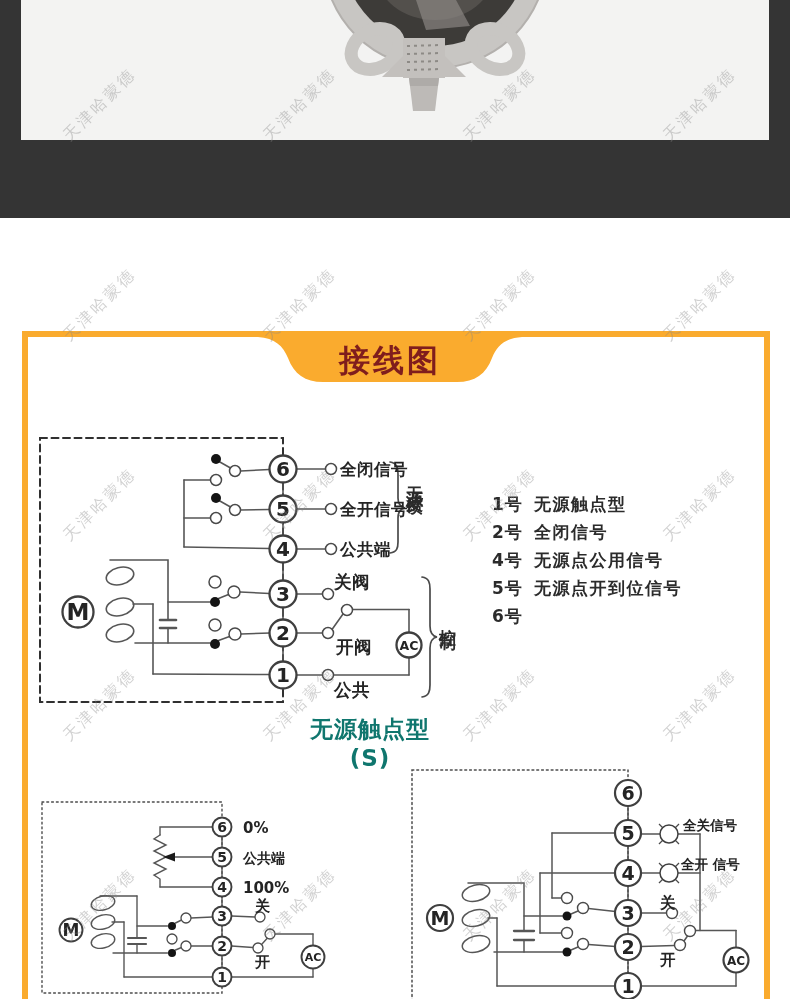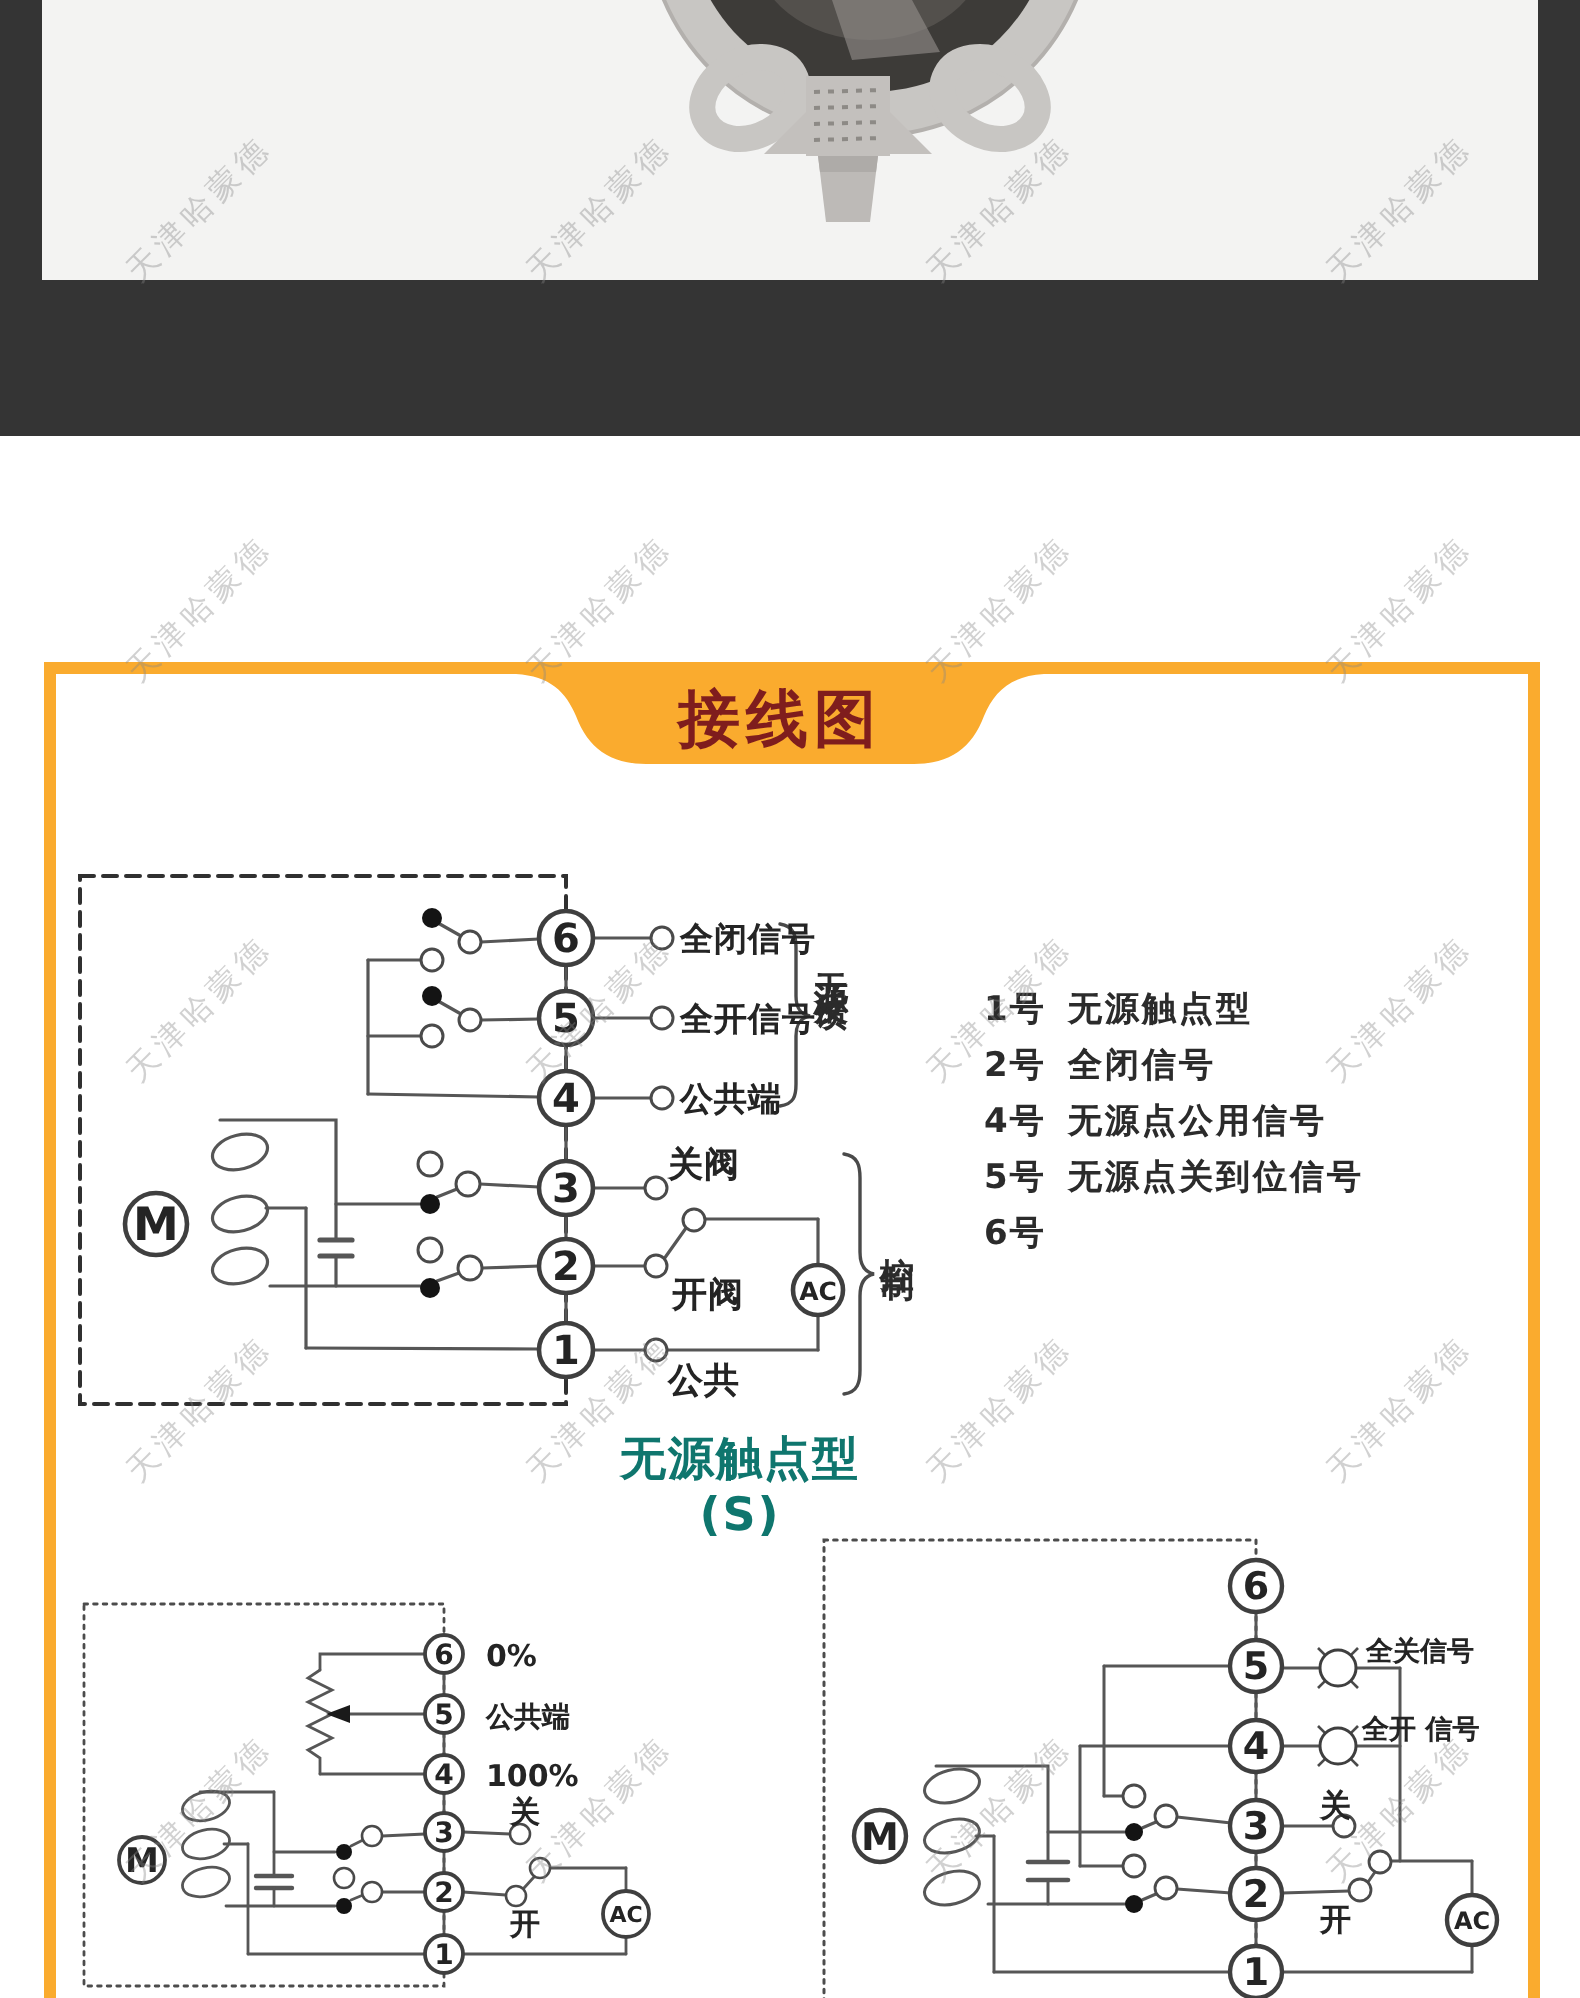--- a/index.html
+++ b/index.html
@@ -182,21 +182,21 @@
     <div class="legend-row">
       <span class="legend-no">2号</span>
       <span class="legend-desc">全闭信号</span>
     </div>
     <div class="legend-row">
       <span class="legend-no">4号</span>
       <span class="legend-desc">无源点公用信号</span>
     </div>
     <div class="legend-row">
       <span class="legend-no">5号</span>
-      <span class="legend-desc">无源点关到位信号</span>
+      <span class="legend-desc">无源点开到位信号</span>
     </div>
     <div class="legend-row">
       <span class="legend-no">6号</span>
     </div>
   </div>
 
   <svg class="diagram" style="left:35px;top:795px" width="300" height="204" viewBox="35 795 300 204">
     <g stroke="#565656" fill="none" stroke-width="1.4" stroke-linecap="round">
       <rect x="42" y="802" width="180" height="191" stroke-dasharray="1.8 3" stroke="#4c4c4c"></rect>
       <line x1="222" y1="818" x2="222" y2="968"></line>

